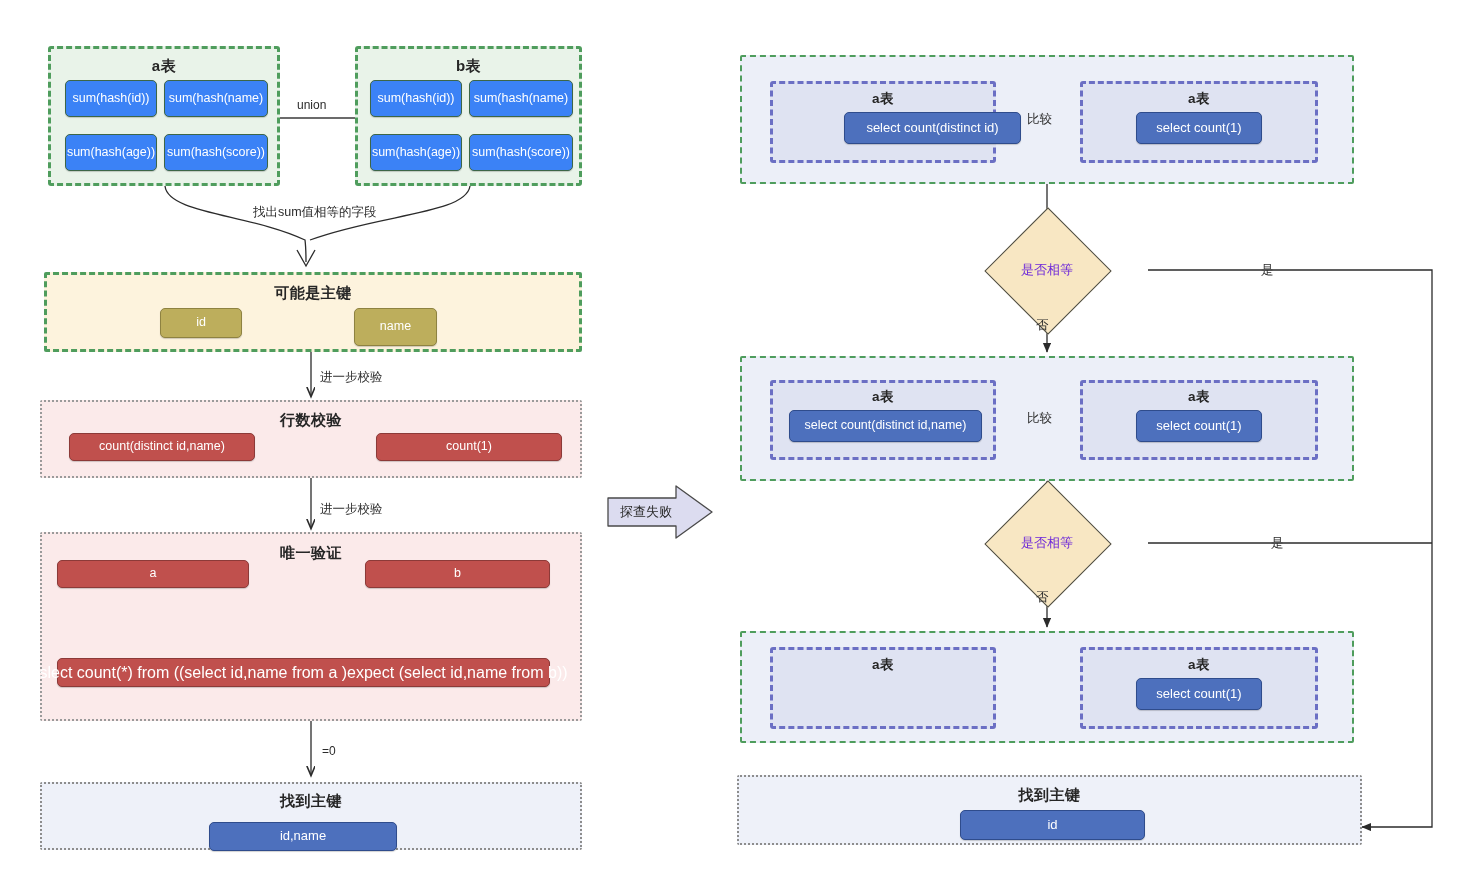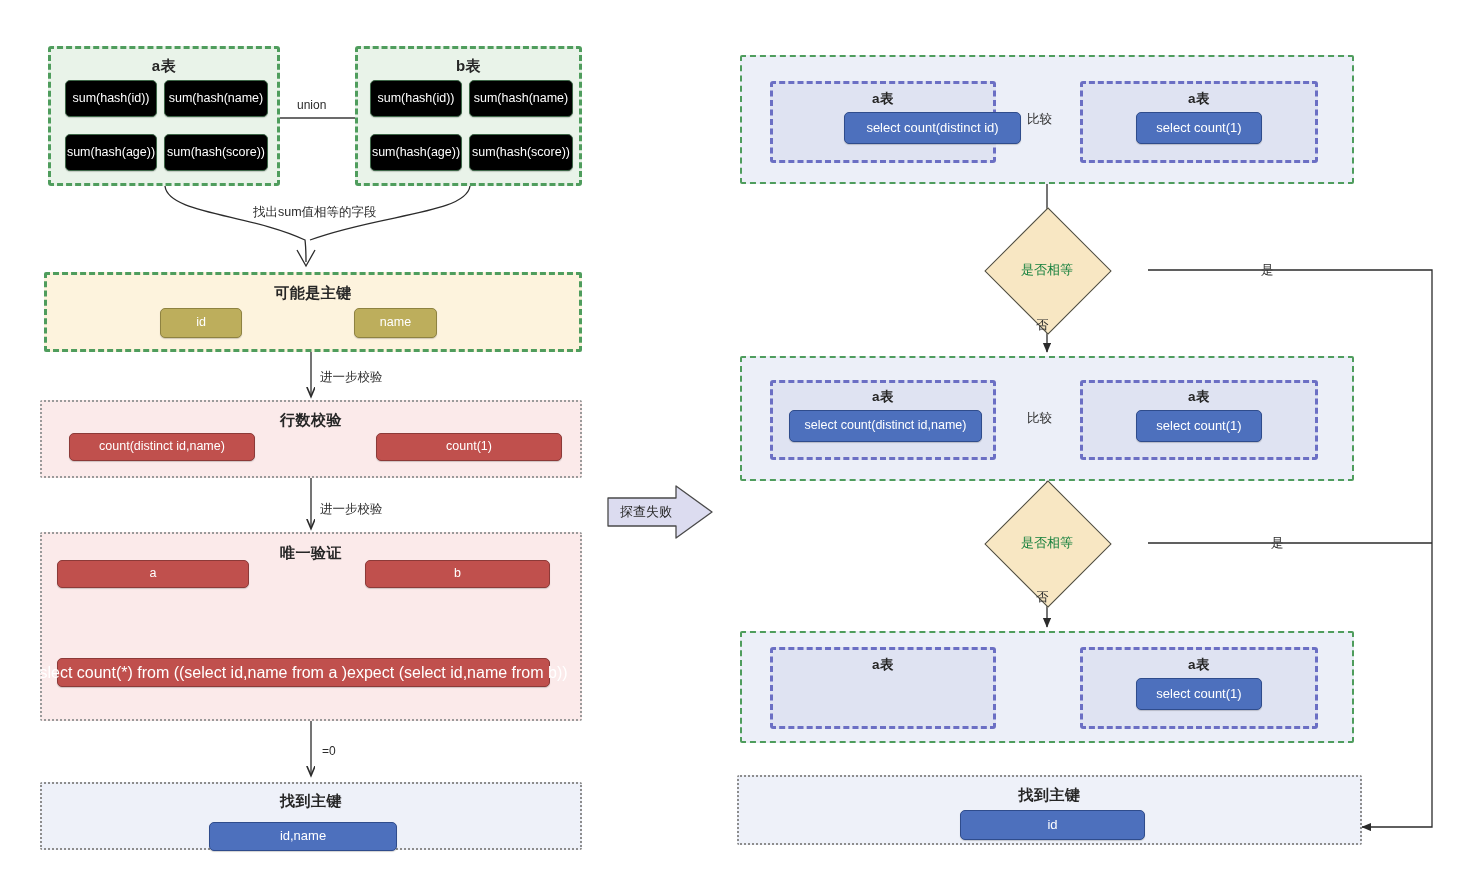--- a/index.html
+++ b/index.html
@@ -31,41 +31,41 @@
   
   .chip{
     position:absolute;box-sizing:border-box;
     display:flex;align-items:center;justify-content:center;
     color:#ffffff;border-radius:5px;
     text-align:center;line-height:1.1;
     border:1px solid rgba(0,0,0,.55);
     box-shadow:0 1px 1px rgba(0,0,0,.18);
     white-space:nowrap;
   }
-  .chip-green{background:#000000;border-color:#3d6647;font-size:12.5px;}
+  .chip-green{background:#3b82f6;border-color:#3d6647;font-size:12.5px;}
   .chip-khaki{background:#bdae5c;border-color:#8e8241;font-size:12.5px;}
   .chip-red{background:#c0504d;border-color:#8c3a38;font-size:12.5px;}
   .chip-blue{background:#4d70bd;border-color:#2f4c8c;font-size:13px;}
 
   
   .lbl{
     position:absolute;color:#2b2b2b;font-size:12px;
     white-space:nowrap;background:transparent;
   }
   .lbl-cn{font-size:12.5px;}
 
   
   .diamond{
     position:absolute;background:#f8e7c3;
     border:1.6px solid #4a4a42;
     transform:rotate(45deg);
   }
   .diamond-txt{
     position:absolute;display:flex;align-items:center;justify-content:center;
-    color:#15803d;font-size:13px;white-space:nowrap;font-family:Liberation Serif, serif;
+    color:#6d28d9;font-size:13px;white-space:nowrap;font-family:Liberation Serif, serif;
   }
 
   
   .fatarrow{position:absolute;}
   .fatarrow .fa-txt{
     position:absolute;inset:0;display:flex;align-items:center;
     justify-content:flex-start;padding-left:14px;
     font-size:13px;color:#2b2b2b;white-space:nowrap;
   }
 
@@ -131,21 +131,21 @@
     <div class="chip chip-green" style="left:111px;top:85px;width:104px;height:37px;">sum(hash(score))</div>
   </div>
 
   <div class="lbl" style="left:297px;top:98px;">union</div>
 
   <div class="lbl lbl-cn" style="left:253px;top:204px;">找出sum值相等的字段</div>
 
   <div class="grp grp-cream" style="left:44px;top:272px;width:538px;height:80px;padding-left:16px;">
     <div class="grp-title" style="top:9px;">可能是主键</div>
     <div class="chip chip-khaki" style="left:113px;top:33px;width:82px;height:30px;">id</div>
-    <div class="chip chip-khaki" style="left:307px;top:33px;width:83px;height:30px;">name</div>
+    <div class="chip chip-khaki" style="left:307px;top:33px;width:83px;height:38px;">name</div>
   </div>
 
   <div class="lbl lbl-cn" style="left:320px;top:369px;">进一步校验</div>
 
   <div class="grp grp-pink" style="left:40px;top:400px;width:542px;height:78px;">
     <div class="grp-title" style="top:9px;">行数校验</div>
     <div class="chip chip-red" style="left:27px;top:31px;width:186px;height:28px;">count(distinct id,name)</div>
     <div class="chip chip-red" style="left:334px;top:31px;width:186px;height:28px;">count(1)</div>
   </div>
 

